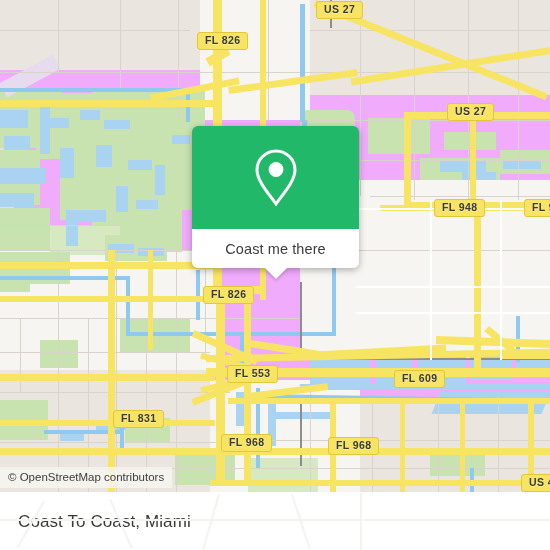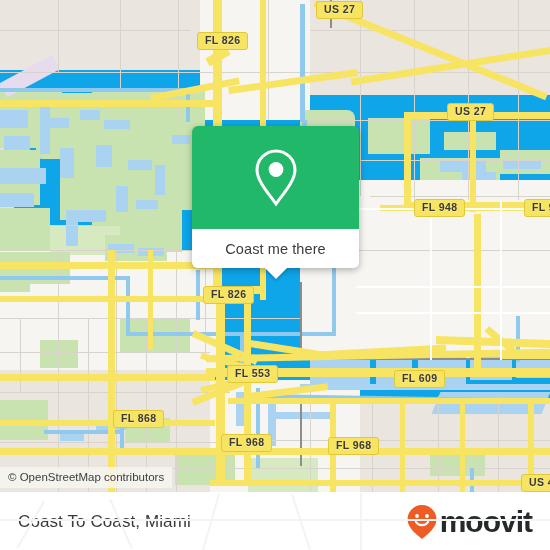--- a/index.html
+++ b/index.html
@@ -7,21 +7,21 @@
     width: 550px; height: 550px;
     font-family: "Liberation Sans", sans-serif;
     overflow: hidden;
     background: #f2efe9;
   }
   #app { position: relative; width:550px; height:550px; overflow:hidden; }
 
   
   #map {
     position:absolute; left:0; top:0; width:550px; height:492px;
-    background:#0ea5e9; overflow:hidden;
+    background:#f0abfc; overflow:hidden;
   }
   .layer { position:absolute; left:0; top:0; width:550px; height:492px; }
 
   
   .blk { position:absolute; }
   .green  { background:#c9e3b0; }
   .green2 { background:#d6e9c0; }
   .water  { background:#aad3f2; }
   .urban  { background:#eae5de; }
   .white  { background:#f7f5f1; }
@@ -350,26 +350,26 @@
       <div class="rd-w" style="left:356px;top:286px;width:194px;height:2px;"></div>
       <div class="rd-w" style="left:356px;top:312px;width:194px;height:2px;"></div>
       <div class="rd-w" style="left:430px;top:200px;width:2px;height:160px;"></div>
       <div class="rd-w" style="left:500px;top:200px;width:2px;height:160px;"></div>
     </div>
 
     <div class="layer" id="shield-layer">
         <div class="shield" style="left: 316px; top: 1px;">US 27</div>
         <div class="shield" style="left: 197px; top: 32px;">FL 826</div>
         <div class="shield" style="left: 447px; top: 103px;">US 27</div>
-        <div class="shield" style="left: 414px; top: 199px;">FL 948</div>
+        <div class="shield" style="left: 434px; top: 199px;">FL 948</div>
         <div class="shield" style="left: 524px; top: 199px;">FL 9</div>
         <div class="shield" style="left: 203px; top: 286px;">FL 826</div>
         <div class="shield" style="left: 227px; top: 365px;">FL 553</div>
         <div class="shield" style="left: 394px; top: 370px;">FL 609</div>
-        <div class="shield" style="left: 113px; top: 410px;">FL 868</div>
+        <div class="shield" style="left: 113px; top: 410px;">FL 831</div>
         <div class="shield" style="left: 221px; top: 434px;">FL 968</div>
         <div class="shield" style="left: 328px; top: 437px;">FL 968</div>
         <div class="shield" style="left: 521px; top: 474px;">US 41</div>
       </div>
 
     <div id="attrib">© OpenStreetMap contributors</div>
 
     <div id="card">
       <div id="card-top">
         <svg width="54" height="64" viewBox="0 0 54 64">
@@ -388,24 +388,15 @@
   <div id="footer">
     <div class="wm" style="left:30px;  top:4px;  width:1.5px;height:54px; transform:rotate(30deg);"></div>
     <div class="wm" style="left:120px; top:4px;  width:1.5px;height:54px; transform:rotate(-24deg);"></div>
     <div class="wm" style="left:210px; top:0;    width:1.5px;height:58px; transform:rotate(16deg);"></div>
     <div class="wm" style="left:300px; top:0;    width:1.5px;height:58px; transform:rotate(-18deg);"></div>
     <div class="wm" style="left:360px; top:0;    width:1.5px;height:58px;"></div>
     <div class="wm" style="left:0;     top:26px; width:550px;height:1.5px;"></div>
 
     <span id="place-name">Coast To Coast, Miami</span>
 
-    <div id="brand">
-      <svg width="32" height="36" viewBox="0 0 32 36">
-        <path d="M16 1 C8 1 1.5 7.4 1.5 15.2 C1.5 23.5 10 30 16 35 C22 30 30.5 23.5 30.5 15.2 C30.5 7.4 24 1 16 1 Z" fill="#ef5b25"></path>
-        <circle cx="11" cy="12" r="1.9" fill="#ffffff"></circle>
-        <circle cx="21" cy="12" r="1.9" fill="#ffffff"></circle>
-        <path d="M10 18 C12.5 22.2 19.5 22.2 22 18" fill="none" stroke="#ffffff" stroke-width="2.1" stroke-linecap="round"></path>
-      </svg>
-      <span id="brand-word">moovit</span>
-    </div>
   </div>
 
 </div>
 
 </body></html>

